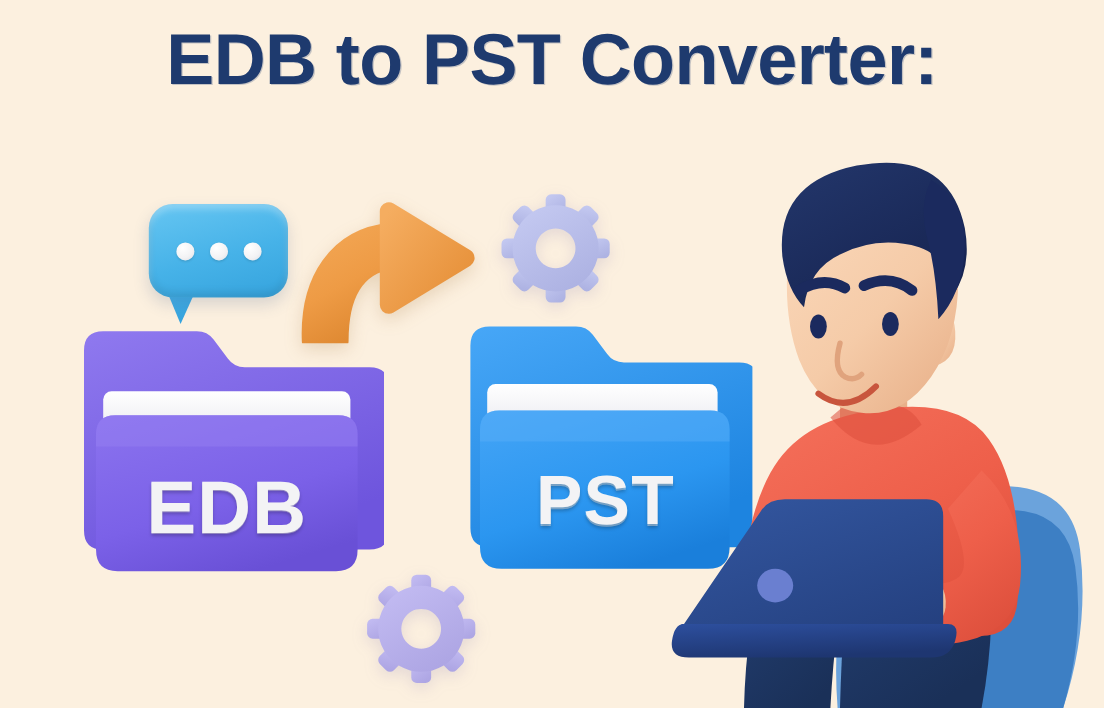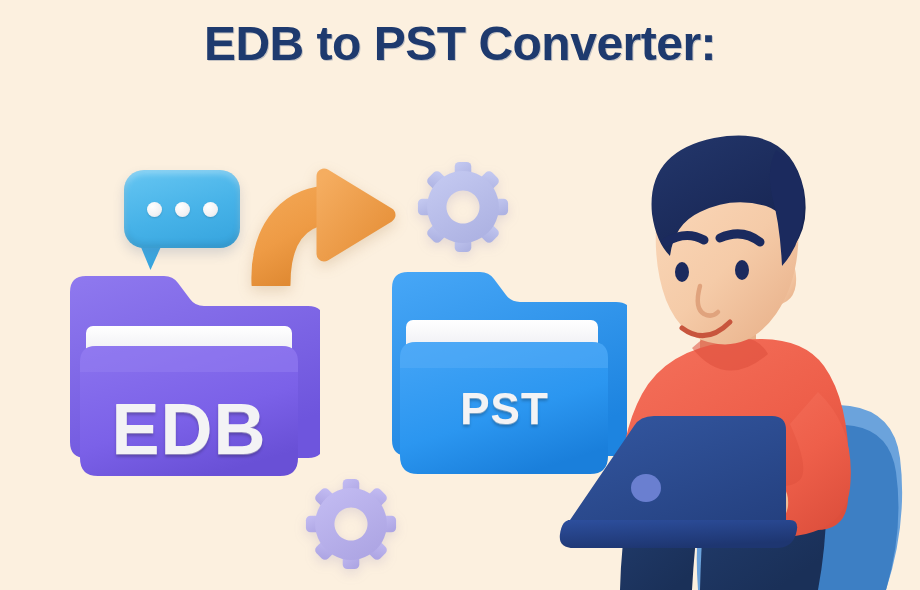--- a/index.html
+++ b/index.html
@@ -14,21 +14,21 @@
     overflow:hidden;
   }
 
   
   #title-block{
     position:absolute;left:0;top:18px;width:920px;
     text-align:center;
     line-height:1.08;
     color:#1e3a6e;
     font-weight:700;
-    font-size:48px;
+    font-size:60px;
     letter-spacing:-0.5px;
     z-index:40;
     text-shadow:1px 1px 0 rgba(30,58,110,.25);
   }
   #title-block .tline{display:block;}
 
   
   #chat-bubble{
     position:absolute;left:124px;top:170px;width:116px;height:78px;
     background:linear-gradient(165deg,#66c6f2 0%,#46b2e8 55%,#35a3dd 100%);
@@ -67,22 +67,22 @@
   
   .folder{position:absolute;z-index:25;}
   #folder-edb{left:58px;top:266px;width:262px;height:224px;}
   #folder-pst{left:382px;top:262px;width:245px;height:226px;}
   .folder .flabel{
     position:absolute;left:0;width:100%;text-align:center;
     font-weight:700;color:#f3f3f5;
     text-shadow:0 3px 3px rgba(0,0,0,.22), 0 1px 0 rgba(255,255,255,.5);
     pointer-events:none;
   }
-  #folder-edb .flabel{top:122px;font-size:72px;letter-spacing:1px;}
-  #folder-pst .flabel{top:122px;font-size:44px;letter-spacing:1px;}
+  #folder-edb .flabel{top:122px;font-size:62px;letter-spacing:1px;}
+  #folder-pst .flabel{top:122px;font-size:58px;letter-spacing:1px;}
 
   
   #person{position:absolute;left:560px;top:130px;width:360px;height:460px;z-index:30;}
   #chair{position:absolute;left:640px;top:370px;width:280px;height:220px;z-index:28;}
   #laptop{position:absolute;left:556px;top:408px;width:260px;height:182px;z-index:34;}
 </style>
 </head>
 <body>
 
 <div id="canvas">

